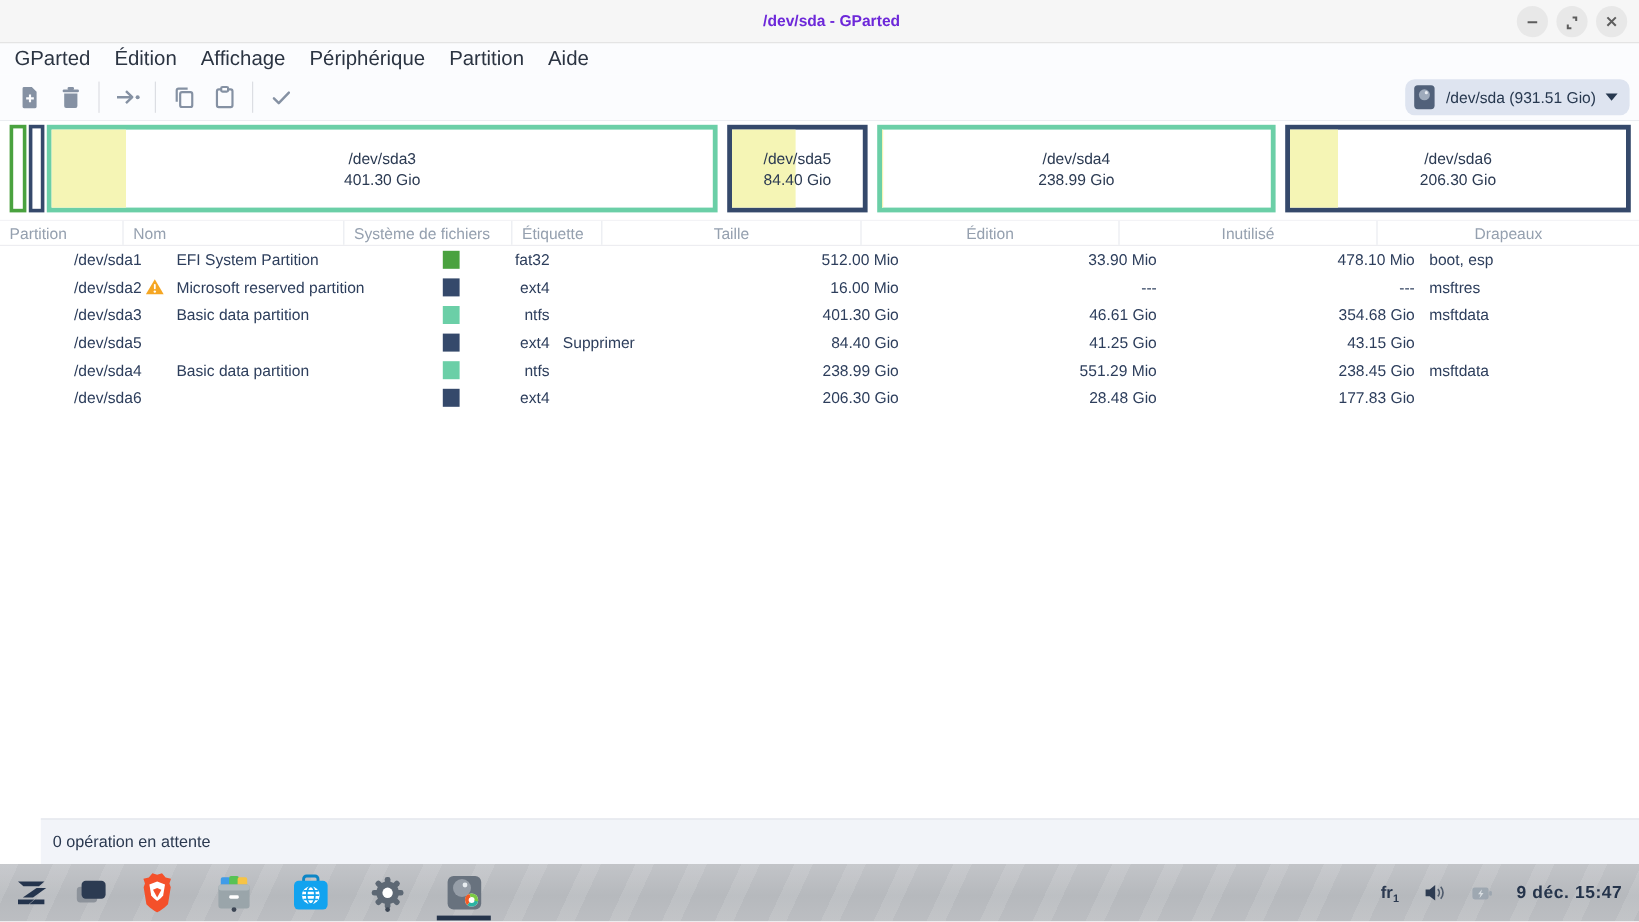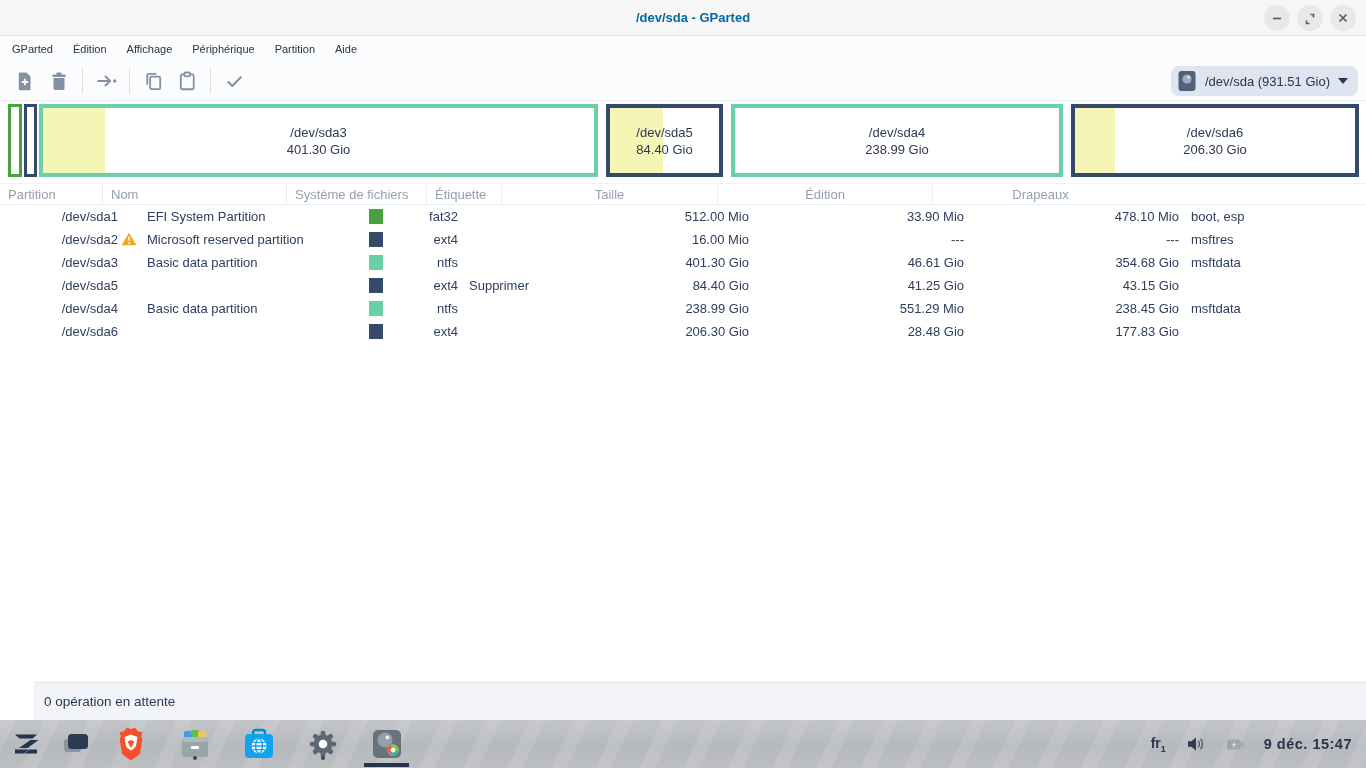--- a/index.html
+++ b/index.html
@@ -3,27 +3,27 @@
 <meta charset="utf-8">
 <style>
   * { margin:0; padding:0; box-sizing:border-box; }
   html,body { width:1366px; height:768px; }
   body { font-family:"Liberation Sans", sans-serif; background:#fff; overflow:hidden; }
   .screen { position:relative; width:1366px; height:768px; display:flex; flex-direction:column; }
 
   
   .titlebar { position:relative; height:36px; background:#f6f6f6; border-bottom:1px solid #e4e4e4; flex:0 0 36px; }
   .title { position:absolute; left:0; right:0; top:0; height:52px; line-height:36px; text-align:center;
-           font-size:13px; font-weight:700; color:#0369a1;margin-left:20px; }
+           font-size:13px; font-weight:700; color:#6d28d9;margin-left:20px; }
   .winbtns { position:absolute; right:10px; top:5px; display:flex; gap:7px; }
   .winbtn { width:26px; height:26px; border-radius:50%; background:#e8e8e8; display:flex; align-items:center; justify-content:center; cursor:default; }
 
   
   .menubar { height:26px; background:#fbfcfe; display:flex; align-items:center; padding-left:2px; flex:0 0 26px; }
-  .menu-item { font-size:11px; color:#2b3442; padding:3px 10px; border-radius:4px; }
+  .menu-item { font-size:17px; color:#2b3442; padding:3px 10px; border-radius:4px; }
   .toolbar { height:39px; background:#fbfcfe; border-bottom:1px solid #ebedf1; display:flex; align-items:center; padding-left:8px; flex:0 0 39px; }
   .tbtn { width:34px; height:30px; display:flex; align-items:center; justify-content:center; border-radius:5px; }
   .tsep { width:1px; height:26px; background:#dcdee3; margin:0 6px; }
   .device-chip { margin-left:auto; margin-right:8px; height:30px; background:#dee4f0; border-radius:8px;
                  display:flex; align-items:center; gap:8px; padding:0 10px 0 6px; }
   .device-chip .chip-label { font-size:13px; color:#27384f; }
   .chip-caret { width:0; height:0; border-left:5px solid transparent; border-right:5px solid transparent; border-top:6px solid #27384f; }
 
   
   .disk-area { position:relative; height:82px; background:#fff; flex:0 0 82px; }
@@ -197,20 +197,21 @@
   </div>
     </div>
 
   <div class="thead grid-cols">
     <div class="th left">Partition</div>
     <div class="th left">Nom</div>
     <div class="th left">Système de fichiers</div>
     <div class="th left">Étiquette</div>
     <div class="th center">Taille</div>
     <div class="th center">Édition</div>
+    <div class="th center">Inutilisé</div>
     <div class="th center">Drapeaux</div>
   </div>
 
   <div class="tbody">
       <div class="trow grid-cols">
     <div class="c c-part">
           <span class="pname">/dev/sda1</span>
 
     </div>
     <div class="c c-name">EFI System Partition</div>

